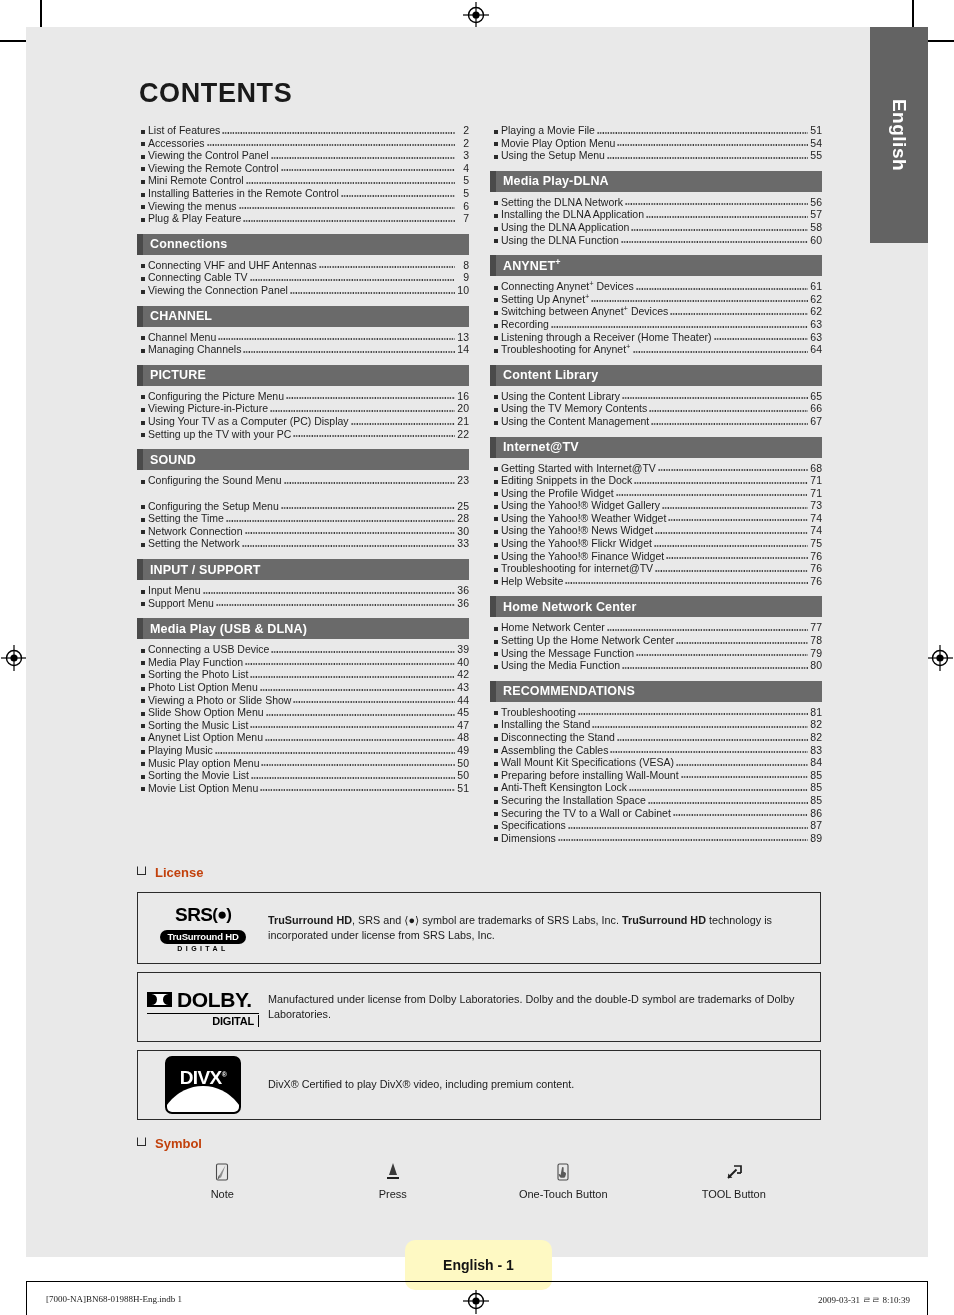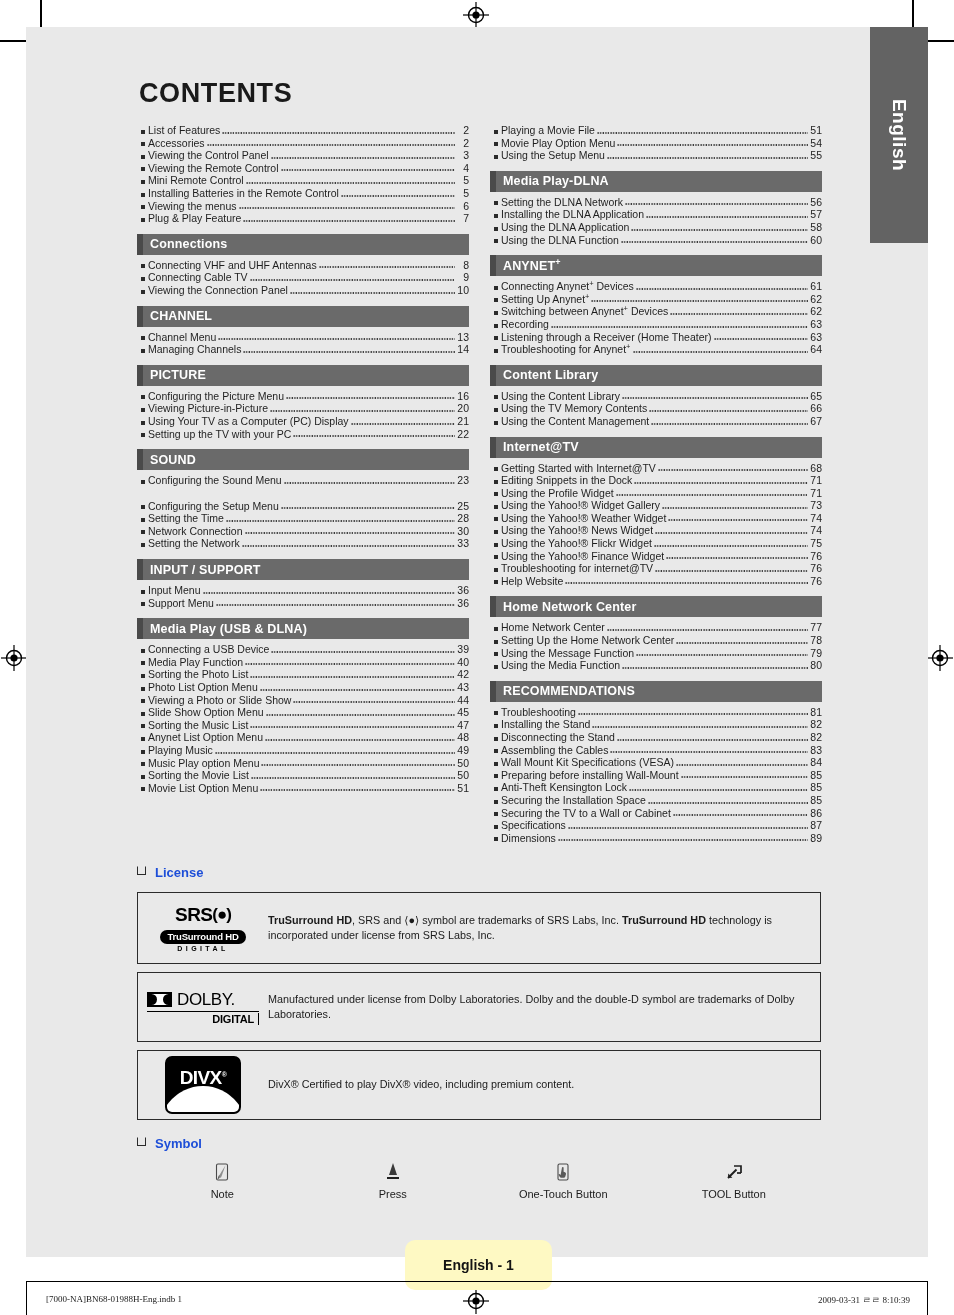--- a/index.html
+++ b/index.html
@@ -72,21 +72,21 @@
     flex:1 1 auto;margin:0 1px 2px 2px;height:9px;overflow:hidden;
     border-bottom:none;
     background-image:radial-gradient(circle at 1px 7px,#3a3a3a 0.7px,transparent 0.8px);
     background-size:2.6px 9px;background-repeat:repeat-x;
   }
   .toc-row .t-page{flex:0 0 auto;text-align:right;min-width:13px;}
 
   
   .sub-head{
     position:absolute;display:flex;align-items:flex-start;gap:9px;
-    font-size:13px;font-weight:bold;color:#1d4ed8;
+    font-size:13px;font-weight:bold;color:#c2410c;
   }
   .sub-head .box-glyph{
     width:9px;height:9px;border:1.4px solid #2b2b2b;border-top-color:transparent;
     box-sizing:border-box;position:relative;top:1px;
   }
 
   
   .lic-box{
     position:absolute;left:137px;width:682px;
     border:1px solid #2b2b2b;background:#e9e9e9;
@@ -116,21 +116,21 @@
   .dolby-top{display:flex;align-items:center;gap:5px;}
   .dd-box{
     width:25px;height:15px;border:2px solid #000;box-sizing:border-box;
     position:relative;background:#fff;
   }
   .dd-box::before,.dd-box::after{
     content:"";position:absolute;top:0;width:7.5px;height:100%;background:#000;
   }
   .dd-box::before{left:0;border-radius:0 7px 7px 0;}
   .dd-box::after{right:0;border-radius:7px 0 0 7px;}
-  .dolby-word{font-size:17px;font-weight:normal;letter-spacing:-0.4px;color:#000;}
+  .dolby-word{font-size:21px;font-weight:bold;letter-spacing:-0.4px;color:#000;}
   .dolby-bot{
     display:flex;justify-content:flex-end;align-items:center;margin-top:1px;
     border-top:1.5px solid #000;padding-top:1px;
   }
   .dolby-dig{
     font-size:11px;font-weight:bold;letter-spacing:-0.2px;color:#000;
     border-right:1.5px solid #000;padding-right:4px;
   }
 
   

